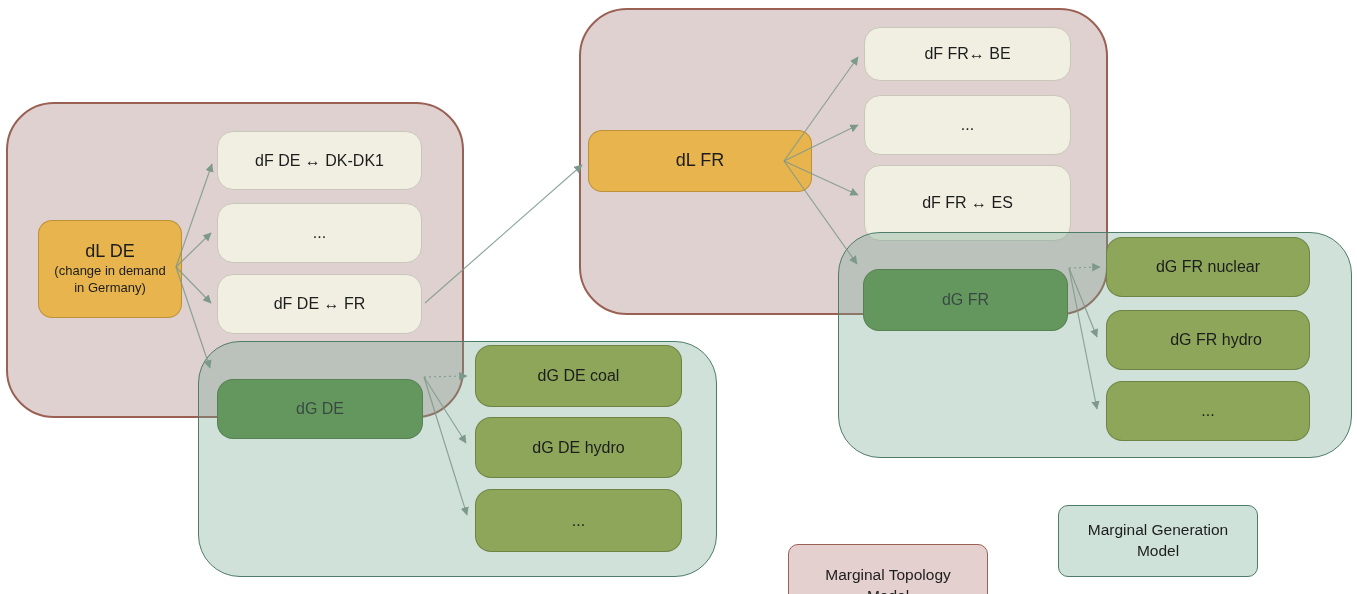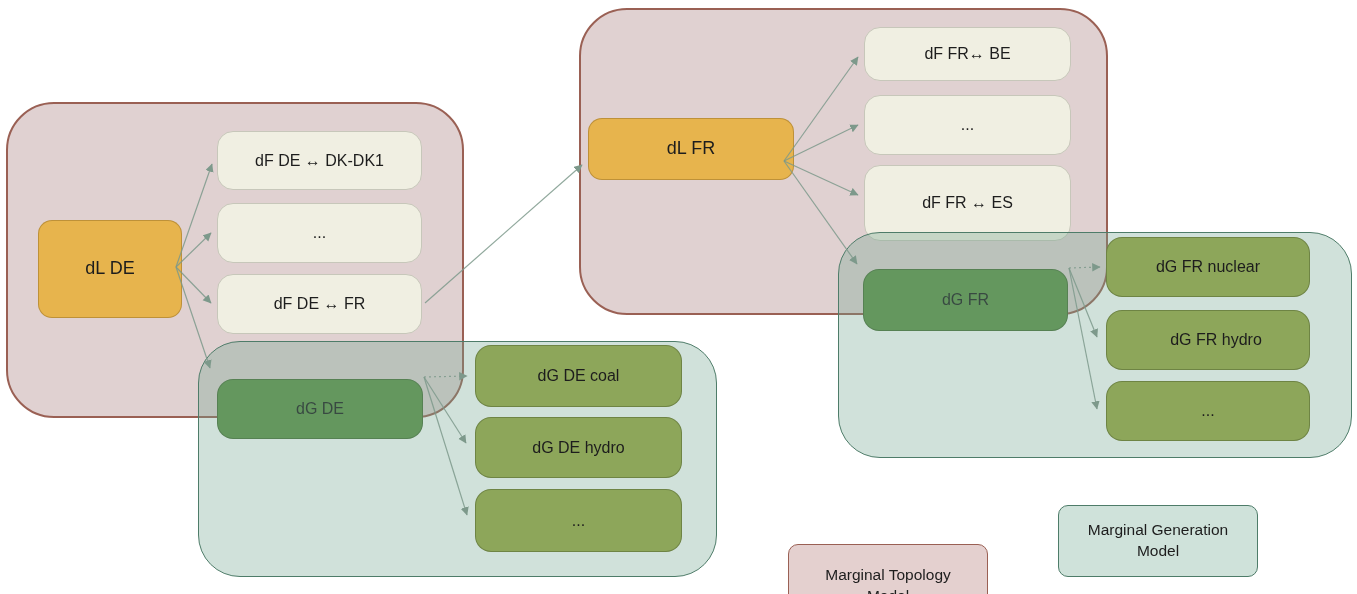--- a/index.html
+++ b/index.html
@@ -103,20 +103,21 @@
 
 <div id="canvas">
 
   <div class="region topology" style="left:6px; top:102px; width:458px; height:316px;"></div>
   <div class="region topology" style="left:579px; top:8px; width:529px; height:307px;"></div>
   <div class="region generation" style="left:198px; top:341px; width:519px; height:236px;"></div>
   <div class="region generation" style="left:838px; top:232px; width:514px; height:226px;"></div>
 
   <div class="node load" style="left:38px; top:220px; width:144px; height:98px;">
     <span class="main">dL DE</span>
+    <span class="sub">(change in demand in Germany)</span>
   </div>
   <div class="node flow" style="left:217px; top:131px; width:205px; height:59px;">
     <span>dF DE ↔ DK-DK1</span>
   </div>
   <div class="node flow" style="left:217px; top:203px; width:205px; height:60px;">
     <span>...</span>
   </div>
   <div class="node flow" style="left:217px; top:274px; width:205px; height:60px;">
     <span>dF DE ↔ FR</span>
   </div>
@@ -126,21 +127,21 @@
   <div class="node leaf" style="left:475px; top:417px; width:207px; height:61px;">
     <span>dG DE hydro</span>
   </div>
   <div class="node leaf" style="left:475px; top:345px; width:207px; height:62px;">
     <span>dG DE coal</span>
   </div>
   <div class="node leaf" style="left:475px; top:489px; width:207px; height:63px;">
     <span>...</span>
   </div>
 
-  <div class="node load" style="left:588px; top:118px; width:206px; height:62px;">
+  <div class="node load" style="left:588px; top:130px; width:224px; height:62px;">
     <span class="main">dL FR</span>
   </div>
   <div class="node flow" style="left:864px; top:27px; width:207px; height:54px;">
     <span>dF FR↔ BE</span>
   </div>
   <div class="node flow" style="left:864px; top:95px; width:207px; height:60px;">
     <span>...</span>
   </div>
   <div class="node flow" style="left:864px; top:165px; width:207px; height:76px;">
     <span>dF FR ↔ ES</span>

